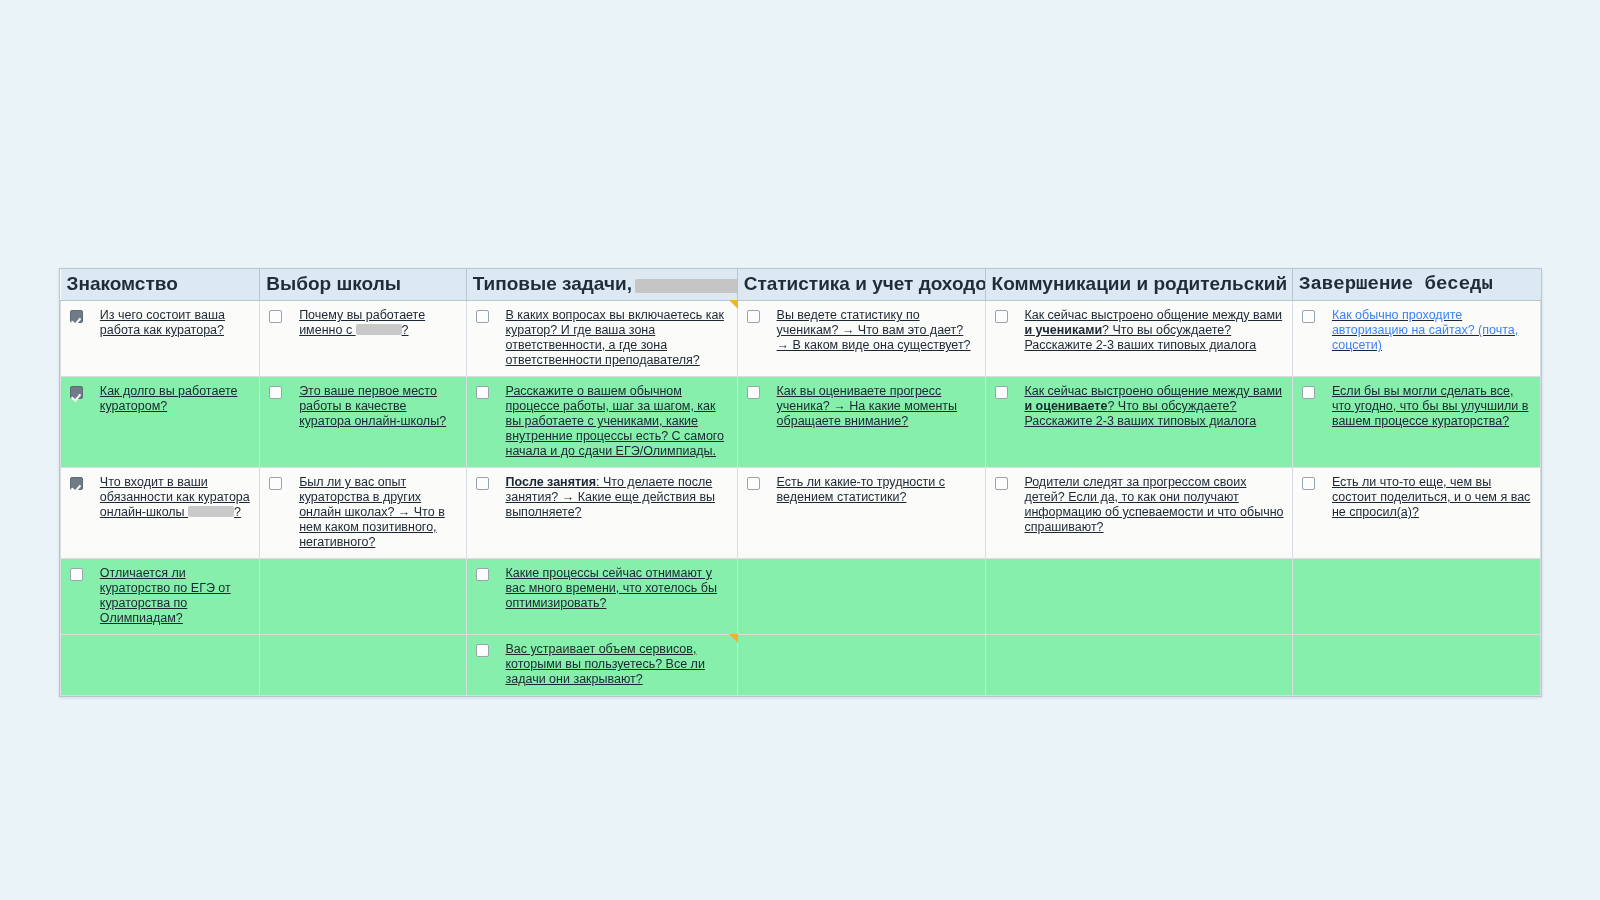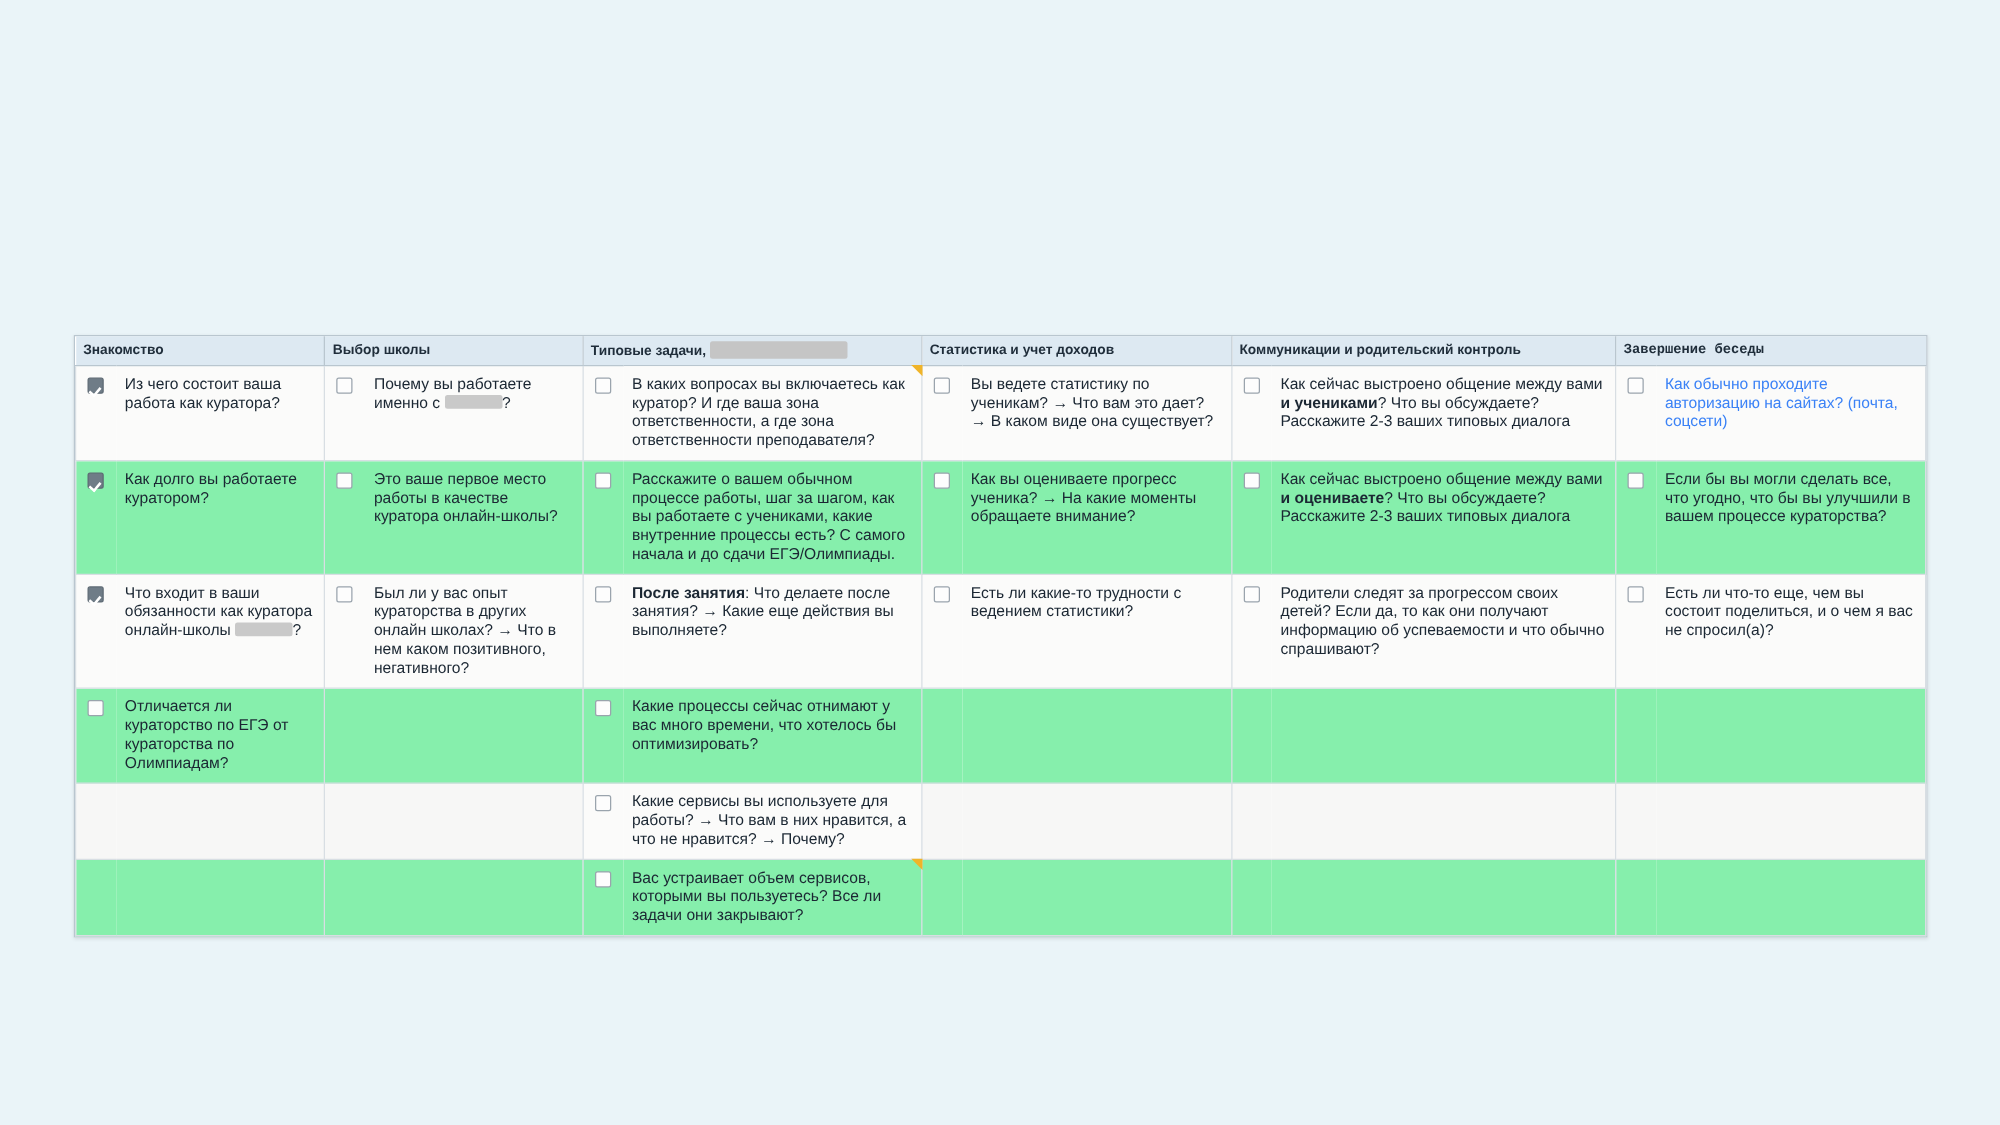--- a/index.html
+++ b/index.html
@@ -28,21 +28,21 @@
   col.c3 { width: 236px; }
   col.c4 { width: 213px; }
   col.c5 { width: 272px; }
   col.c6 { width: 213px; }
 
   th.header {
     background: #dde9f2;
     border: 1px solid #b9c6cf;
     border-top: none;
     color: #1f2d3a;
-    font-size: 11px;
+    font-size: 19px;
     font-weight: bold;
     text-align: left;
     padding: 4px 6px 5px 6px;
     height: 23px;
     vertical-align: middle;
     white-space: nowrap;
     overflow: hidden;
     margin-left: 16px;
   }
   th.header.first { border-left: none; }
@@ -59,21 +59,21 @@
     height: 56px;
   }
   td.cbcell {
     border: 1px solid #d8dee3;
     border-right: none;
     background: #fbfbfa;
     vertical-align: top;
     padding: 9px 0 0 9px;
     width: 32px;
   }
-  td.cell.textcell { border-left: none; }
+  td.cell.textcell { border-left: none; text-decoration: underline; }
   tr.r-even td.cell, tr.r-even td.cbcell { background: #86efac; }
   td.cell.empty, td.cbcell.empty { background: #f7f7f6; }
 
   .cbox {
     width: 13px; height: 13px;
     border: 1px solid #9aa4ad;
     background: #fdfdfd;
     border-radius: 2px;
     display: block;
     position: relative;
@@ -241,36 +241,20 @@
             <span class="cbox"></span>
           </td>
           <td class="cell textcell"><span>Какие процессы сейчас отнимают у вас много времени, что хотелось бы оптимизировать?</span></td>
           <td class="cbcell empty"></td>
           <td class="cell textcell empty"></td>
           <td class="cbcell empty"></td>
           <td class="cell textcell empty"></td>
           <td class="cbcell empty"></td>
           <td class="cell textcell empty"></td>
         </tr>
-        <tr class="r-odd">
-          <td class="cbcell empty"></td>
-          <td class="cell textcell empty"></td>
-          <td class="cbcell empty"></td>
-          <td class="cell textcell empty"></td>
-          <td class="cbcell">
-            <span class="cbox"></span>
-          </td>
-          <td class="cell textcell"><span>Какие сервисы вы используете для работы? → Что вам в них нравится, а что не нравится? → Почему?</span></td>
-          <td class="cbcell empty"></td>
-          <td class="cell textcell empty"></td>
-          <td class="cbcell empty"></td>
-          <td class="cell textcell empty"></td>
-          <td class="cbcell empty"></td>
-          <td class="cell textcell empty"></td>
-        </tr>
         <tr class="r-even">
           <td class="cbcell empty"></td>
           <td class="cell textcell empty"></td>
           <td class="cbcell empty"></td>
           <td class="cell textcell empty"></td>
           <td class="cbcell">
             <span class="cbox"></span>
           </td>
           <td class="cell textcell corner"><span>Вас устраивает объем сервисов, которыми вы пользуетесь? Все ли задачи они закрывают?</span></td>
           <td class="cbcell empty"></td>

